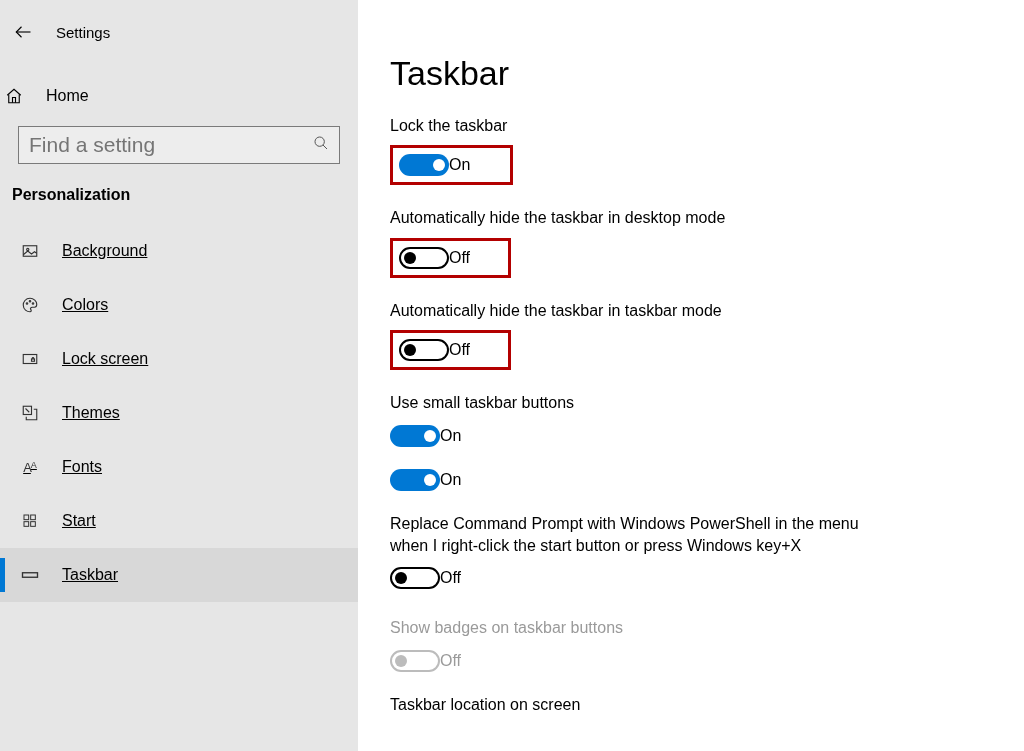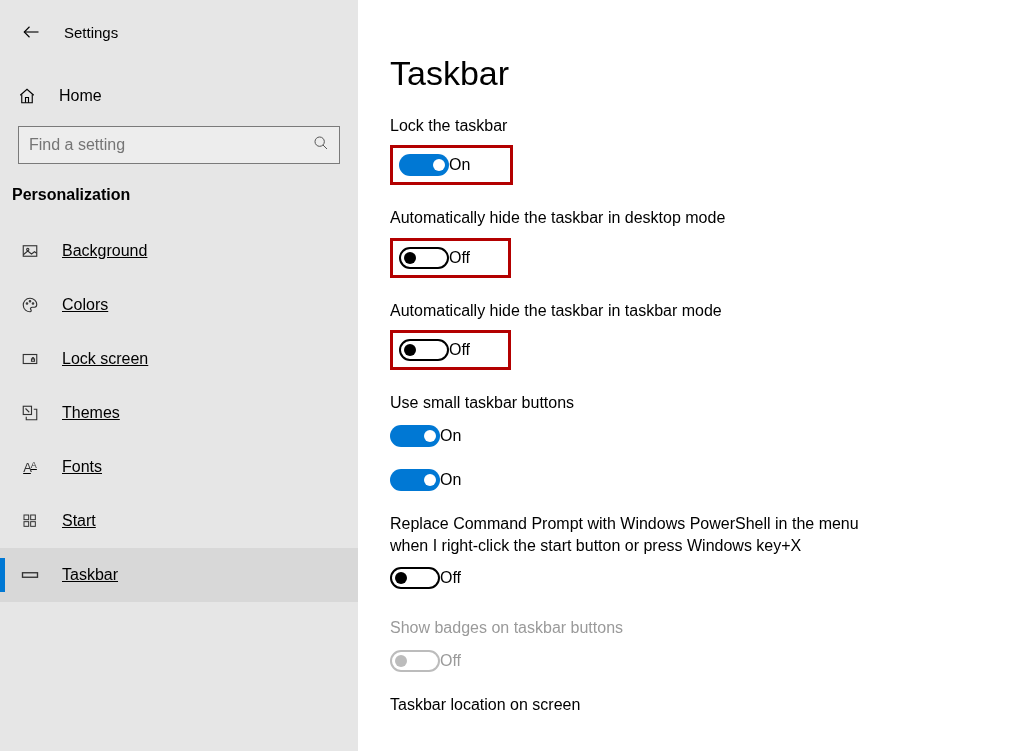--- a/index.html
+++ b/index.html
@@ -22,55 +22,55 @@
       background: #e6e6e6;
       display: flex;
       flex-direction: column;
       padding-top: 18px;
       flex-shrink: 0;
     }
     .back-row {
       display: flex;
       align-items: center;
       gap: 24px;
-      padding-left: 22px;
+      padding-left: 14px;
       height: 28px;
       margin-bottom: 28px;
     }
     .back-row .title {
       font-size: 15px;
       color: #000;
     }
     .arrow-svg { display:block; }
     .home-row {
       display: flex;
       align-items: center;
       gap: 22px;
-      padding-left: 17px;
+      padding-left: 4px;
       height: 44px;
       font-size: 16px;
       cursor: pointer;
     }
     .home-row .icon { width:20px; display:flex; justify-content:center; }
     .search-wrap {
       margin: 8px 18px 22px 18px;
     }
     .search-box {
       display: flex;
       align-items: center;
       border: 1px solid #7a7a7a;
       background: #ededed;
       height: 38px;
       padding: 0 10px;
     }
     .search-input {
       flex: 1;
       border: none;
       background: transparent;
-      font-size: 16px;
+      font-size: 21px;
       outline: none;
       color: #555;
     }
     .search-icon { color:#555; }
     .cat-header {
       font-size: 16px;
       font-weight: 600;
       padding-left: 12px;
       margin-bottom: 20px;
     }

